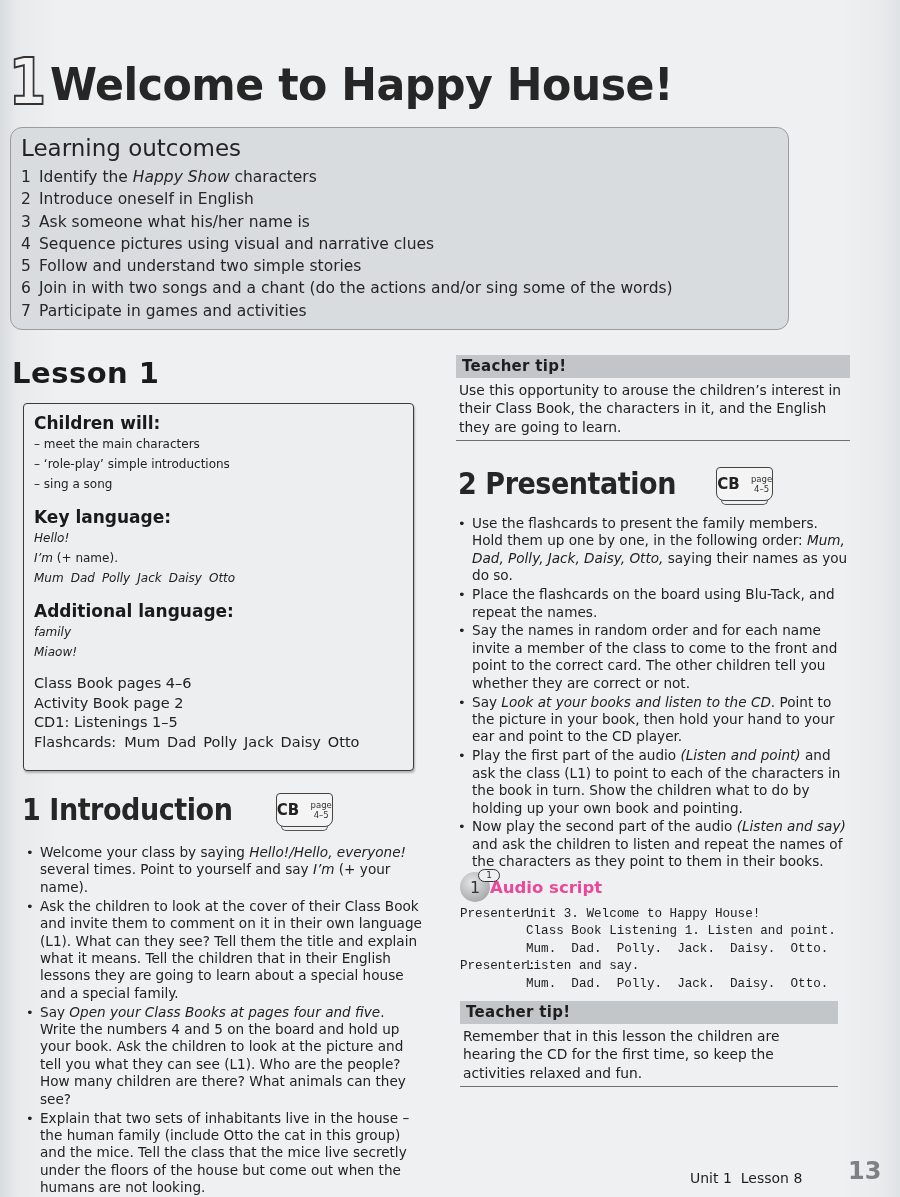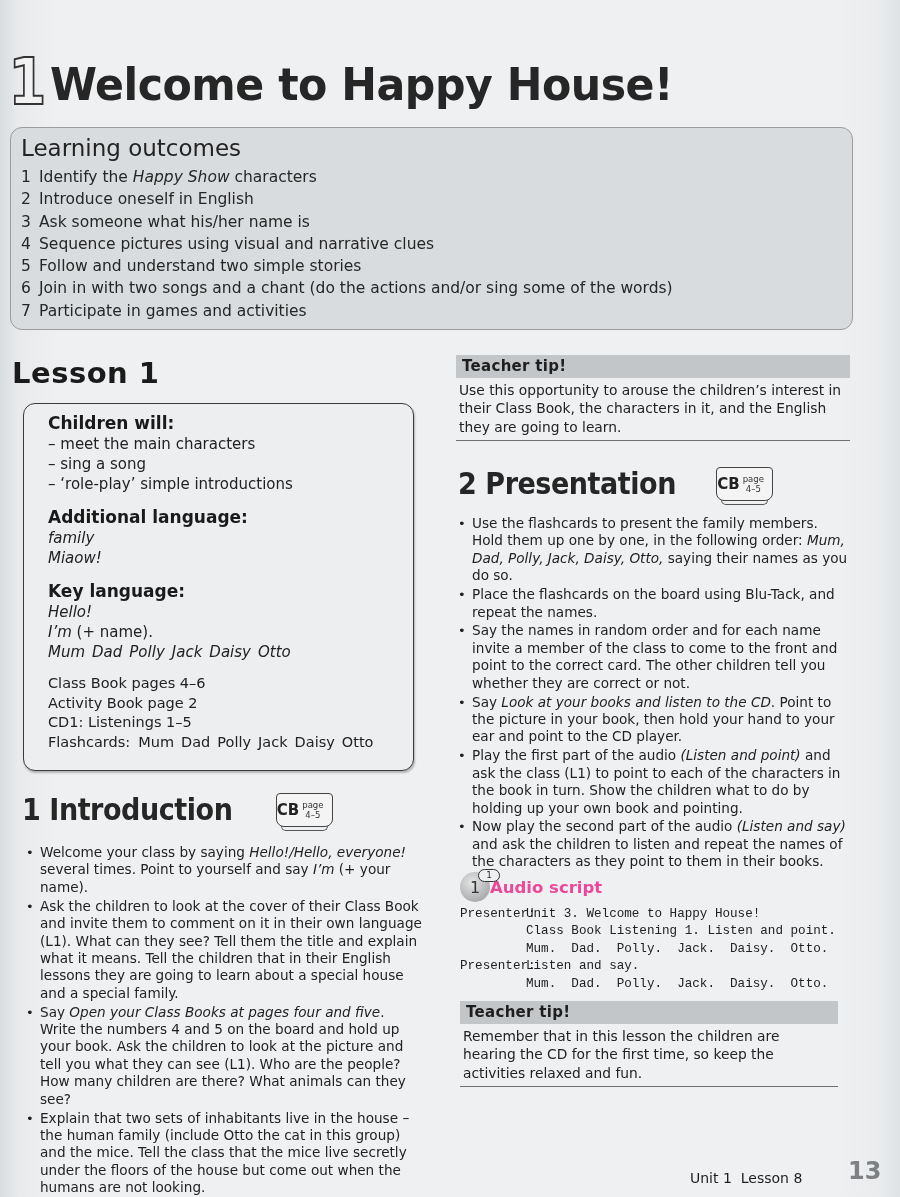--- a/index.html
+++ b/index.html
@@ -28,21 +28,21 @@
   }
   .unit-heading {
     font-family: "DejaVu Sans", sans-serif;
     font-weight: bold; font-size: 44px; line-height: 54px;
     color: #262626; letter-spacing: -0.5px;
     transform: scaleX(0.97); transform-origin: left;
   }
 
   
   .outcomes {
-    left: 10px; top: 127px; width: 843px; height: 203px;
+    left: 10px; top: 127px; width: 779px; height: 203px;
     background: #d9dcde;
     border: 1.5px solid #9a9c9e;
     border-radius: 12px;
     padding: 4px 10px;
   }
   .outcomes h2 {
     font-size: 23px; font-weight: normal; color: #232323;
     margin-bottom: 2px; line-height: 32px;
   }
   .outcomes ol { list-style: none; }
@@ -56,49 +56,49 @@
   .lesson-title {
     left: 12px; top: 356px;
     font-size: 29px; font-weight: bold; color: #1b1b1b;
     letter-spacing: 0.5px;
   }
 
   
   .lesson-box {
     left: 23px; top: 403px; width: 391px; height: 368px;
     border: 1.5px solid #3b3b3b;
-    border-radius: 12px;
+    border-radius: 4px;
     background: #eceef0;
-    padding: 8px 24px;
+    padding: 8px 10px;
     box-shadow: 1px 2px 2px rgba(0,0,0,0.25);
   }
   .lesson-box h3 {
     font-size: 17px; font-weight: bold; color: #1a1a1a; line-height: 22px;
   }
-  .lesson-box .line { font-size: 15px; line-height: 20px; color: #222; }
+  .lesson-box .line { font-size: 12px; line-height: 20px; color: #222; }
   .lesson-box .dash::before { content: "– "; }
   .lesson-box .sec { margin-bottom: 12px; }
   .lesson-box .mat { font-size: 14.5px; line-height: 19.5px; }
   .names span { margin-right: 8px; }
 
   
   .section-heading {
     display: flex; align-items: center;
   }
   .section-heading .txt {
     font-family: "DejaVu Sans", sans-serif;
     font-weight: bold; font-size: 30px; color: #262626;
     letter-spacing: -0.5px;
     transform: scaleX(0.9); transform-origin: left;
   }
   .cb-badge {
     width: 57px; height: 34px;
     border: 1.5px solid #444; border-radius: 4px 4px 8px 8px;
     background: #f4f4f4;
-    display: flex; align-items: center; justify-content: flex-start;
+    display: flex; align-items: center; justify-content: space-between;
     position: relative;
   }
   .cb-badge .cb { font-weight: bold; font-size: 15px; color: #222; margin-right: 3px; }
   .cb-badge .pg { font-size: 8.5px; line-height: 10px; text-align: center; color: #333; }
   .cb-badge::after {
     content: ""; position: absolute; left: 4px; right: 4px; bottom: -5px; height: 4px;
     border: 1.2px solid #555; border-top: none; border-radius: 0 0 6px 6px;
   }
 
   
@@ -169,35 +169,35 @@
       <li><span class="n">7</span><span>Participate in games and activities</span><i></i><span></span></li>
     </ol>
 </div>
 
 <div class="abs lesson-title">Lesson 1</div>
 
 <div class="abs lesson-box">
   <div class="sec">
     <h3>Children will:</h3>
     <div class="line dash">meet the main characters</div>
+    <div class="line dash">‘role-play’ simple introductions</div>
     <div class="line dash">sing a song</div>
-    <div class="line dash">‘role-play’ simple introductions</div>
-  </div>
-  <div class="sec">
-    <h3>Additional language:</h3>
-    <div class="line"><i>family</i></div>
-    <div class="line"><i>Miaow!</i></div>
   </div>
   <div class="sec">
     <h3>Key language:</h3>
     <div class="line"><i>Hello!</i></div>
     <div class="line"><i>I’m</i><span> (+ name).</span></div>
     <div class="line names">
       <i><span style="margin-right: 7px;">Mum</span><span style="margin-right: 7px;">Dad</span><span style="margin-right: 7px;">Polly</span><span style="margin-right: 7px;">Jack</span><span style="margin-right: 7px;">Daisy</span><span style="margin-right: 7px;">Otto</span></i>
     </div>
+  </div>
+  <div class="sec">
+    <h3>Additional language:</h3>
+    <div class="line"><i>family</i></div>
+    <div class="line"><i>Miaow!</i></div>
   </div>
   <div>
     <div class="line mat">Class Book pages 4–6</div>
     <div class="line mat">Activity Book page 2</div>
     <div class="line mat">CD1: Listenings 1–5</div>
     <div class="line mat names">
       <span style="">Flashcards:</span><span style="margin-right: 7px;">Mum</span><span style="margin-right: 7px;">Dad</span><span style="margin-right: 7px;">Polly</span><span style="margin-right: 7px;">Jack</span><span style="margin-right: 7px;">Daisy</span><span style="margin-right: 7px;">Otto</span>
     </div>
   </div>
 </div>

